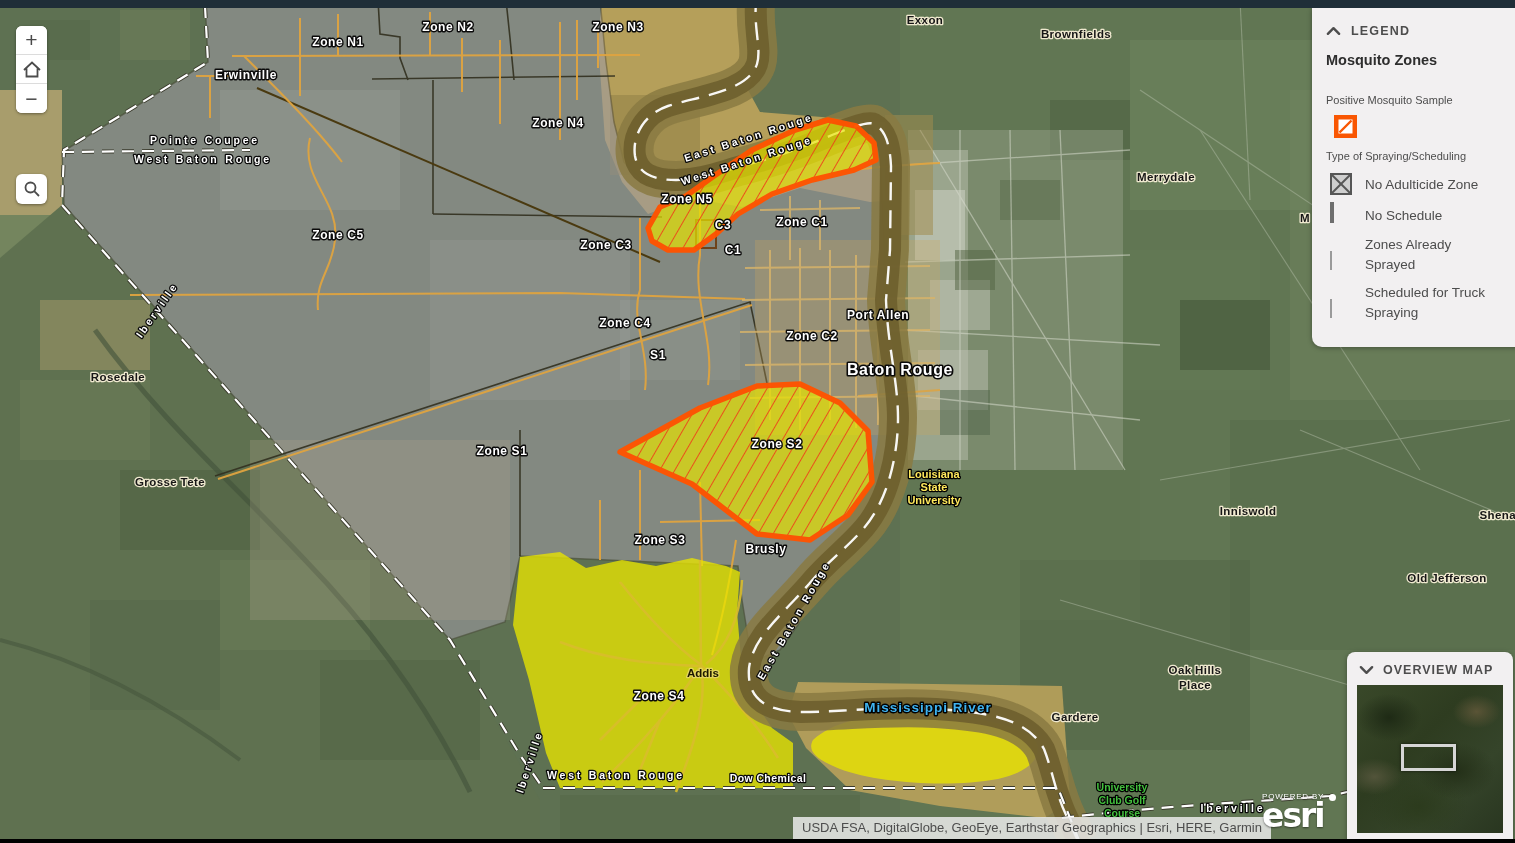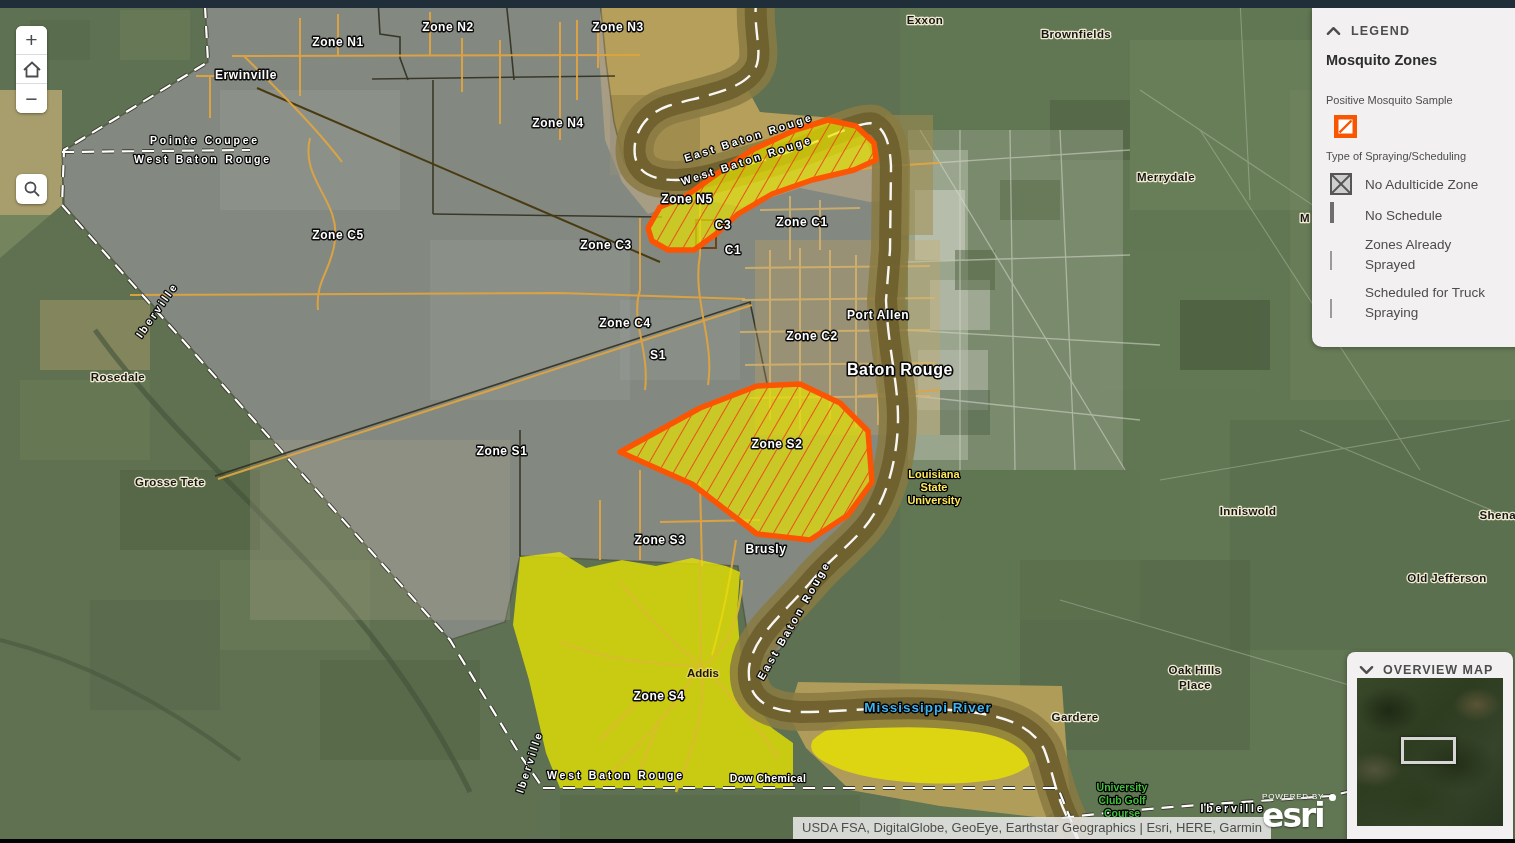--- a/index.html
+++ b/index.html
@@ -49,21 +49,21 @@
   .sym-label,.group-title{font-size:11px;line-height:1.5;color:var(--panel-text);margin:0 14px 4px;max-width:160px}
   .pos-swatch{margin:6px 0 10px 22px;display:block}
   .group-title{margin-top:10px;margin-bottom:4px}
   .legend-item{display:flex;gap:13px;align-items:flex-end;margin:9px 14px 9px 18px}
   .sw{width:22px;height:22px;flex:none}
   .li-label{font-size:13.5px;line-height:1.45;color:var(--panel-text);max-width:134px}
 
   
   .overview{position:absolute;left:1347px;top:652px;width:166px;height:191px;background:var(--panel-bg);
     border-radius:8px 8px 0 0;box-shadow:0 1px 5px rgba(0,0,0,.35);z-index:25}
-  .ov-header{display:flex;align-items:center;gap:9px;padding:11px 12px 1px;cursor:pointer}
+  .ov-header{display:flex;align-items:center;gap:9px;padding:11px 12px 8px;cursor:pointer}
   .ov-header .htxt{font-size:12.5px;font-weight:700;letter-spacing:1px;color:var(--panel-text)}
   .ov-thumb{position:relative;width:146px;height:148px;margin:0 auto;
     background:
       radial-gradient(46px 34px at 22% 22%, #1e2a15 0%, transparent 70%),
       radial-gradient(56px 40px at 68% 58%, #243018 0%, transparent 70%),
       radial-gradient(66px 44px at 42% 82%, #2c3b1d 0%, transparent 75%),
       radial-gradient(34px 24px at 82% 18%, #5a5436 0%, transparent 70%),
       radial-gradient(40px 26px at 12% 62%, #52543a 0%, transparent 70%),
       linear-gradient(135deg, #394829 0%, #2e3c20 40%, #35442a 70%, #293620 100%);}
   .ov-extent{position:absolute;left:30%;top:40%;width:38%;height:18%;border:3px solid #d6d6d6;box-shadow:0 0 3px rgba(0,0,0,.6);cursor:move}

